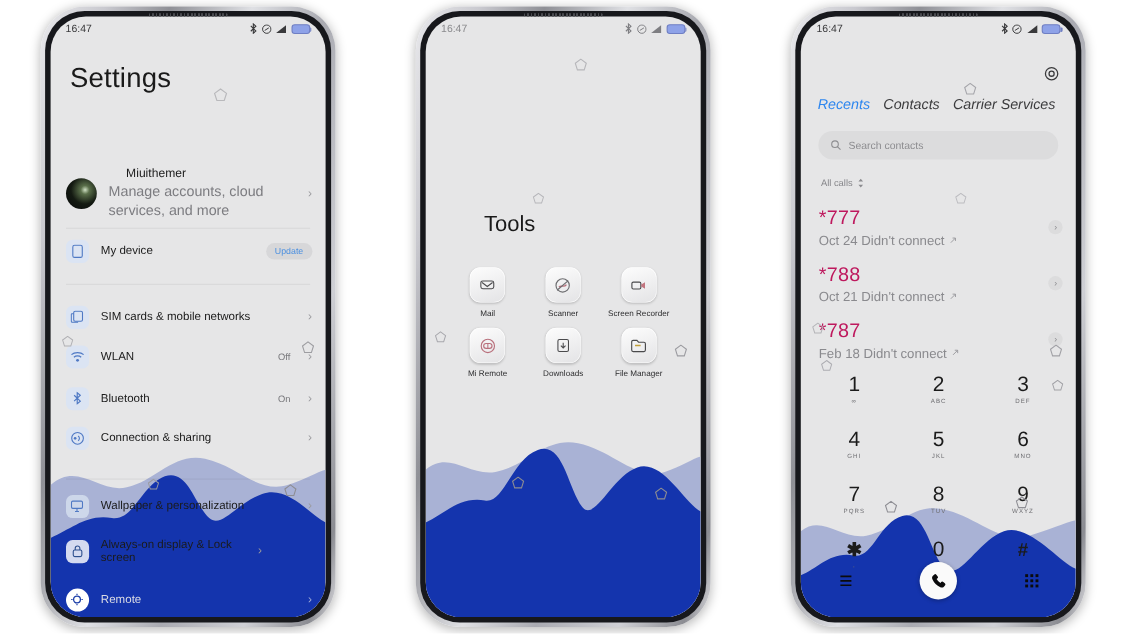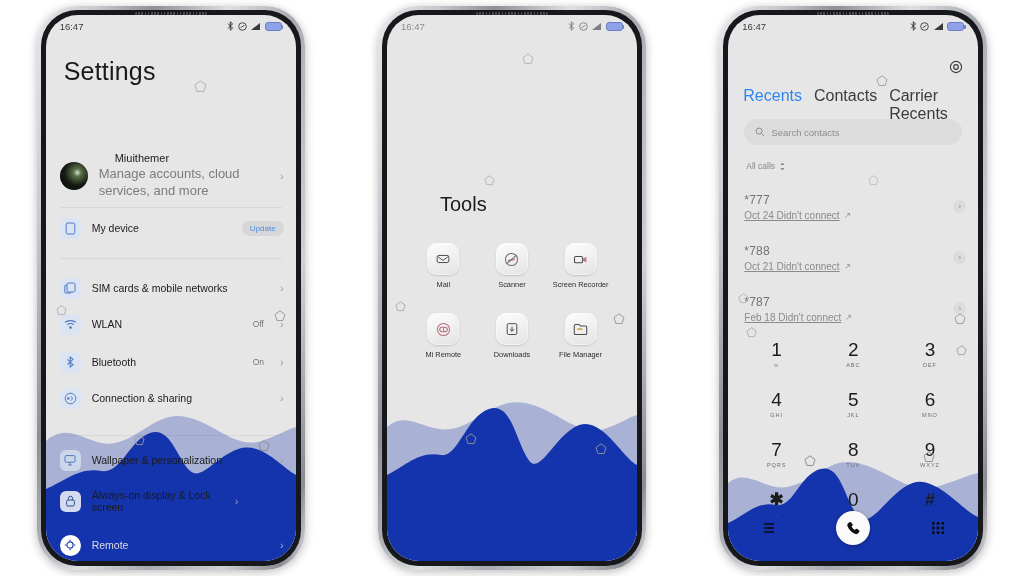--- a/index.html
+++ b/index.html
@@ -123,54 +123,54 @@
   .divider { position: absolute; left: 14px; right: 14px; height: 1px; background: rgba(0,0,0,.06); }
 
   
   .tools-title {
     position: absolute; left: 53px; top: 178px;
     font-size: 20px; color: #1a1a1a; z-index: 10;
   }
   .tool-grid {
     position: absolute; left: 22px; right: 22px; top: 228px;
     display: grid; grid-template-columns: repeat(3,1fr);
-    row-gap: 24px; z-index: 10;
+    row-gap: 9px; z-index: 10;
   }
   .tool { display: flex; flex-direction: column; align-items: center; gap: 5px; }
   .tool-ico {
     width: 32px; height: 32px; border-radius: 10px;
     background: linear-gradient(160deg,#fdfdfd,#e3e3e5);
     box-shadow: 0 1px 2px rgba(0,0,0,.16), inset 0 0 0 .5px rgba(255,255,255,.9);
     display: flex; align-items: center; justify-content: center;
   }
   .tool-lbl { font-size: 7.4px; color: #2d2d2f; text-align: center; line-height: 1.28; }
 
   
   .gear-btn { position: absolute; right: 14px; top: 44px; z-index: 12; }
   .tabs {
     position: absolute; left: 15px; top: 72px; z-index: 12;
     display: flex; gap: 12px; align-items: baseline;
   }
-  .tab { font-size: 16px; color: #3b3b3d; }
+  .tab { font-size: 13px; color: #3b3b3d; font-style: italic; }
   .tab.active { color: #2d86ef; }
   .dsearch {
     position: absolute; left: 16px; right: 16px; top: 104px; z-index: 12;
     height: 26px; border-radius: 13px; background: #dcdcdd;
     display: flex; align-items: center; gap: 6px; padding: 0 11px;
   }
   .dsearch .ph { font-size: 9.5px; color: #8d8d90; }
   .allcalls {
     position: absolute; left: 18px; top: 146px; z-index: 12;
     font-size: 8.5px; color: #86868a; display: flex; align-items: center; gap: 4px;
   }
   .call-list { position: absolute; left: 16px; right: 12px; top: 166px; z-index: 12; }
   .call-row { height: 51px; display: flex; align-items: center; }
   .call-txt { flex: 1; }
-  .call-num { font-size: 12px; color: #737373; font-weight: 500; letter-spacing: .2px; }
-  .call-sub { font-size: 10px; color: #8a8a8e; margin-top: 3px; display: flex; align-items: center; gap: 4px; text-decoration: underline; }
+  .call-num { font-size: 18px; color: #be185d; font-weight: 500; letter-spacing: .2px; }
+  .call-sub { font-size: 12px; color: #8a8a8e; margin-top: 3px; display: flex; align-items: center; gap: 4px; }
   .call-arrow-btn {
     width: 13px; height: 13px; border-radius: 50%; background: #dcdcdd;
     display: flex; align-items: center; justify-content: center;
     font-size: 8px; color: #8c8c90;
   }
   .dialpad {
     position: absolute; left: 10px; right: 10px; top: 318px; z-index: 12;
     display: grid; grid-template-columns: repeat(3,1fr); row-gap: 8px;
   }
   .key { display: flex; flex-direction: column; align-items: center; justify-content: center; height: 42px; }
@@ -522,21 +522,21 @@
         <span class="gear-btn">
           <svg width="16" height="16" viewBox="0 0 18 18">
               <circle cx="9" cy="9" r="6.3" stroke="#3a3a3c" stroke-width="1.3" fill="none"></circle>
               <circle cx="9" cy="9" r="2.6" stroke="#3a3a3c" stroke-width="1.3" fill="none"></circle>
             </svg>
         </span>
 
         <div class="tabs">
           <span class="tab active">Recents</span>
           <span class="tab">Contacts</span>
-          <span class="tab">Carrier Recents</span>
+          <span class="tab">Carrier Services</span>
         </div>
 
         <div class="dsearch">
           <svg width="10" height="10" viewBox="0 0 11 11">
               <circle cx="4.5" cy="4.5" r="3.3" stroke="#8d8d90" stroke-width="1.1" fill="none"></circle>
               <path d="M7.1 7.1 L10 10" stroke="#8d8d90" stroke-width="1.1"></path>
             </svg>
           <span class="ph">Search contacts</span>
         </div>
 

